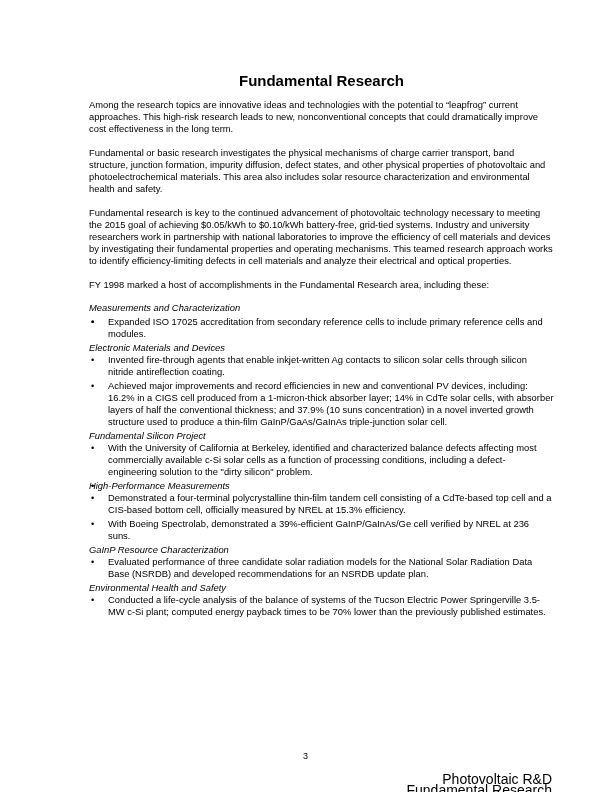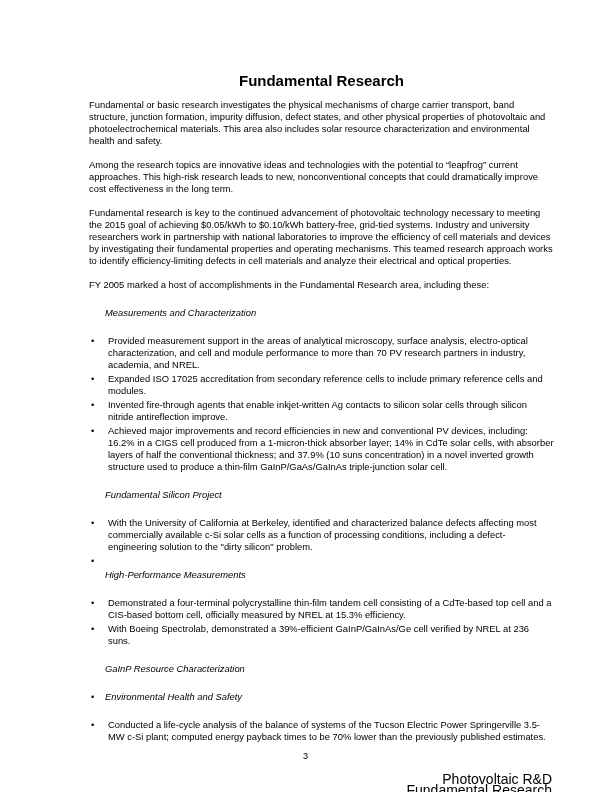--- a/index.html
+++ b/index.html
@@ -1,61 +1,62 @@
 <!DOCTYPE html>
 <html><head>
 <meta charset="utf-8">
 <style>
   html, body { margin:0; padding:0; background:#fff; }
   body { width:612px; height:792px; position:relative; overflow:hidden;
          font-family:"Liberation Sans", sans-serif; color:#000; }
   .page { position:absolute; left:89px; top:72px; width:465px; }
   h1 { margin:0 0 9px 0; text-align:center; font-size:15px; font-weight:bold; line-height:18px; }
   p { margin:0 0 12px 0; font-size:9.4px; line-height:12px; }
-  .section-head { font-style:italic; font-size:9.4px; line-height:12px; margin:16px; }
+  .section-head { font-style:italic; font-size:9.4px; line-height:12px; margin:0; }
   ul { list-style:none; margin:0 0 1px 0; padding:0; }
   li { position:relative; padding-left:19px; font-size:9.4px; line-height:12px; margin-bottom:2px; }
   li .bullet { position:absolute; left:2px; top:0; }
   .intro-gap { margin-bottom:11px; }
   .footer-num { position:absolute; left:303px; top:751px; font-size:9px; }
   .footer-right { position:absolute; right:60px; top:774px; text-align:right; font-size:14px; line-height:11px; }
 </style>
 </head>
 <body>
 
 <div class="page">
   <h1>Fundamental Research</h1>
+  <p>Among the research topics are innovative ideas and technologies with the potential to “leapfrog” current approaches. This high-risk research leads to new, nonconventional concepts that could dramatically improve cost effectiveness in the long term.</p>
   <p>Fundamental or basic research investigates the physical mechanisms of charge carrier transport, band structure, junction formation, impurity diffusion, defect states, and other physical properties of photovoltaic and photoelectrochemical materials. This area also includes solar resource characterization and environmental health and safety.</p>
-  <p>Among the research topics are innovative ideas and technologies with the potential to “leapfrog” current approaches. This high-risk research leads to new, nonconventional concepts that could dramatically improve cost effectiveness in the long term.</p>
   <p>Fundamental research is key to the continued advancement of photovoltaic technology necessary to meeting the 2015 goal of achieving $0.05/kWh to $0.10/kWh battery-free, grid-tied systems. Industry and university researchers work in partnership with national laboratories to improve the efficiency of cell materials and devices by investigating their fundamental properties and operating mechanisms. This teamed research approach works to identify efficiency-limiting defects in cell materials and analyze their electrical and optical properties.</p>
-  <p class="intro-gap">FY 2005 marked a host of accomplishments in the Fundamental Research area, including these:</p>
+  <p class="intro-gap">FY 1998 marked a host of accomplishments in the Fundamental Research area, including these:</p>
 
   <div id="sections">
       <div class="section-head">Measurements and Characterization</div>
       <ul>
-        <li><span class="bullet">•</span><span>Provided measurement support in the areas of analytical microscopy, surface analysis, electro-optical characterization, and cell and module performance to more than 70 PV research partners in industry, academia, and NREL.</span></li>
+        <li><span class="bullet">•</span></li>
         <li><span class="bullet">•</span><span>Expanded ISO 17025 accreditation from secondary reference cells to include primary reference cells and modules.</span></li>
       </ul>
+      <div class="section-head">Electronic Materials and Devices</div>
       <ul>
-        <li><span class="bullet">•</span><span>Invented fire-through agents that enable inkjet-written Ag contacts to silicon solar cells through silicon nitride antireflection improve.</span></li>
+        <li><span class="bullet">•</span><span>Invented fire-through agents that enable inkjet-written Ag contacts to silicon solar cells through silicon nitride antireflection coating.</span></li>
         <li><span class="bullet">•</span><span>Achieved major improvements and record efficiencies in new and conventional PV devices, including: 16.2% in a CIGS cell produced from a 1-micron-thick absorber layer; 14% in CdTe solar cells, with absorber layers of half the conventional thickness; and 37.9% (10 suns concentration) in a novel inverted growth structure used to produce a thin-film GaInP/GaAs/GaInAs triple-junction solar cell.</span></li>
       </ul>
       <div class="section-head">Fundamental Silicon Project</div>
       <ul>
         <li><span class="bullet">•</span><span>With the University of California at Berkeley, identified and characterized balance defects affecting most commercially available c-Si solar cells as a function of processing conditions, including a defect-engineering solution to the "dirty silicon" problem.</span></li>
         <li><span class="bullet">•</span></li>
       </ul>
       <div class="section-head">High-Performance Measurements</div>
       <ul>
         <li><span class="bullet">•</span><span>Demonstrated a four-terminal polycrystalline thin-film tandem cell consisting of a CdTe-based top cell and a CIS-based bottom cell, officially measured by NREL at 15.3% efficiency.</span></li>
         <li><span class="bullet">•</span><span>With Boeing Spectrolab, demonstrated a 39%-efficient GaInP/GaInAs/Ge cell verified by NREL at 236 suns.</span></li>
       </ul>
       <div class="section-head">GaInP Resource Characterization</div>
       <ul>
-        <li><span class="bullet">•</span></li>
+        <li><span class="bullet">•</span><span>Evaluated performance of three candidate solar radiation models for the National Solar Radiation Data Base (NSRDB) and developed recommendations for an NSRDB update plan.</span></li>
       </ul>
       <div class="section-head">Environmental Health and Safety</div>
       <ul>
         <li><span class="bullet">•</span><span>Conducted a life-cycle analysis of the balance of systems of the Tucson Electric Power Springerville 3.5-MW c-Si plant; computed energy payback times to be 70% lower than the previously published estimates.</span></li>
       </ul>
     </div>
 </div>
 
 <div class="footer-num">3</div>
 <div class="footer-right">

